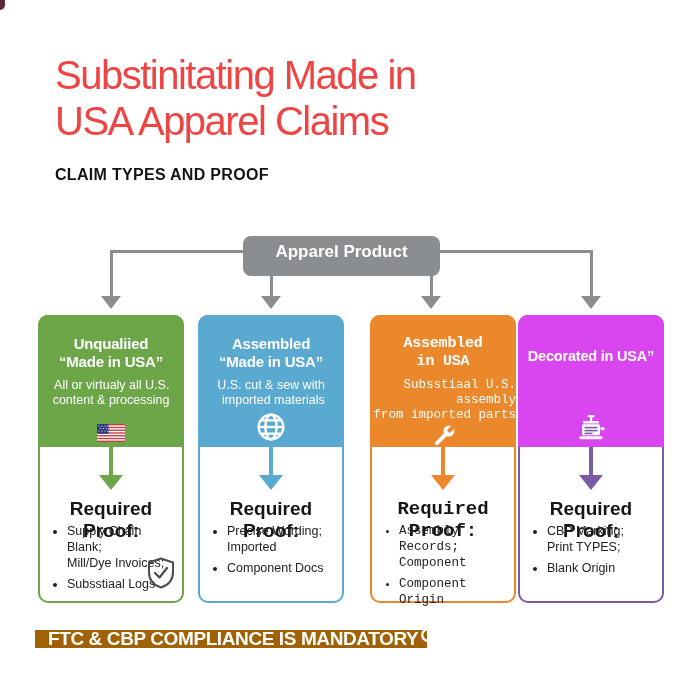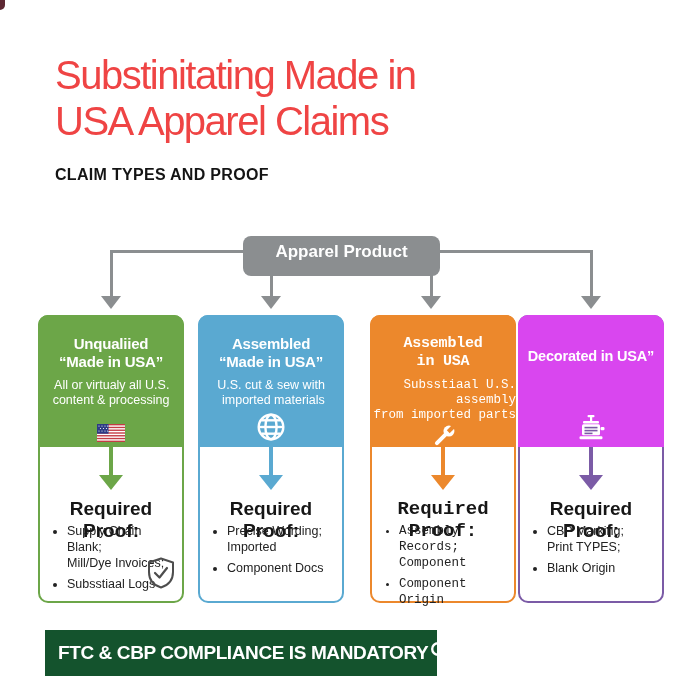--- a/index.html
+++ b/index.html
@@ -81,21 +81,21 @@
     font-size:19px;font-weight:bold;color:#161616;
   }
   .bullets{
     position:absolute;left:10px;right:4px;top:206px;margin:0;padding:0 0 0 17px;
     font-size:12.5px;color:#222;line-height:16px;
   }
   .bullets li{margin-bottom:5px;white-space:pre-line;}
   .badge{position:absolute;right:7px;bottom:8px;}
   
   .banner{
-    position:absolute;left:45px;top:630px;width:392px;height:46px;background:#14532d;
+    position:absolute;left:35px;top:630px;width:392px;height:18px;background:#a16207;
     display:flex;align-items:center;padding:0 6px 0 13px;box-sizing:border-box;
   }
   .banner-label{
     color:#fff;font-size:19px;font-weight:bold;letter-spacing:-0.4px;white-space:nowrap;
   }
   .banner .mag{margin-left:2px;flex:0 0 auto;}
 </style>
 </head>
 <body>
 

